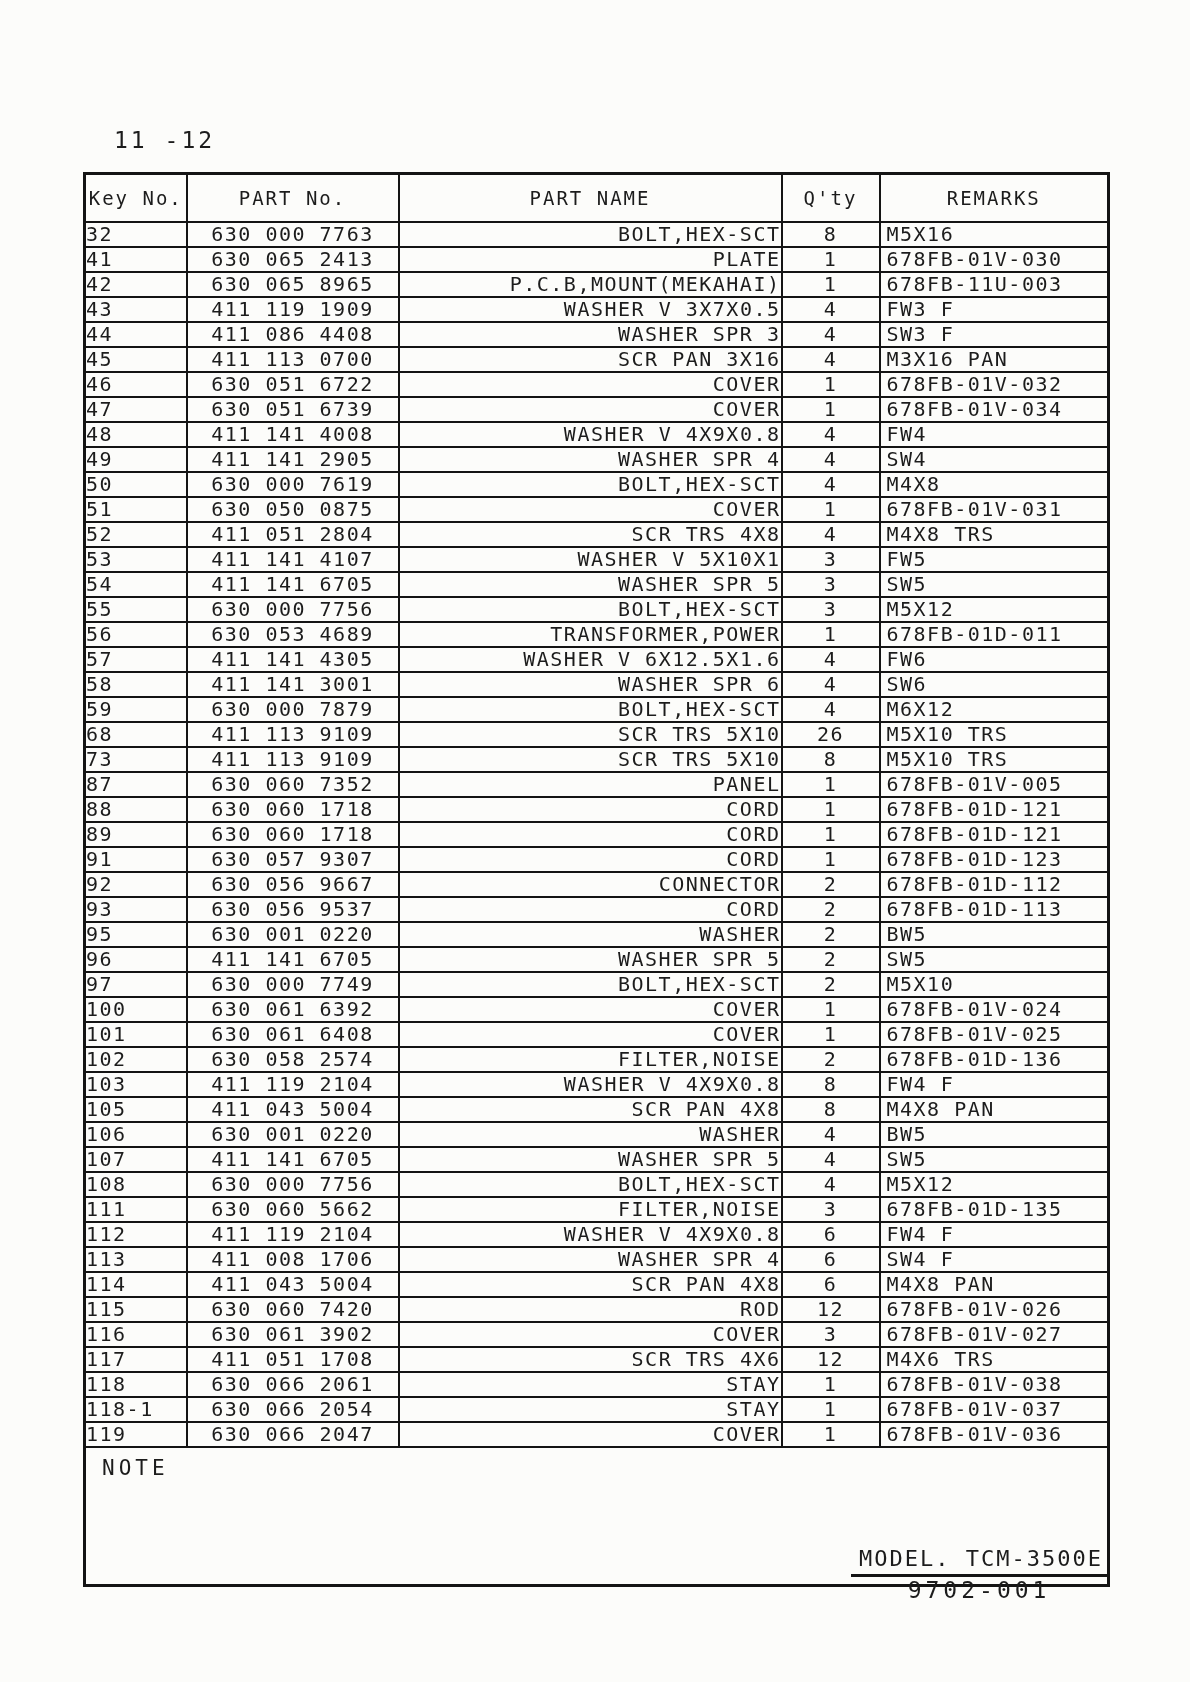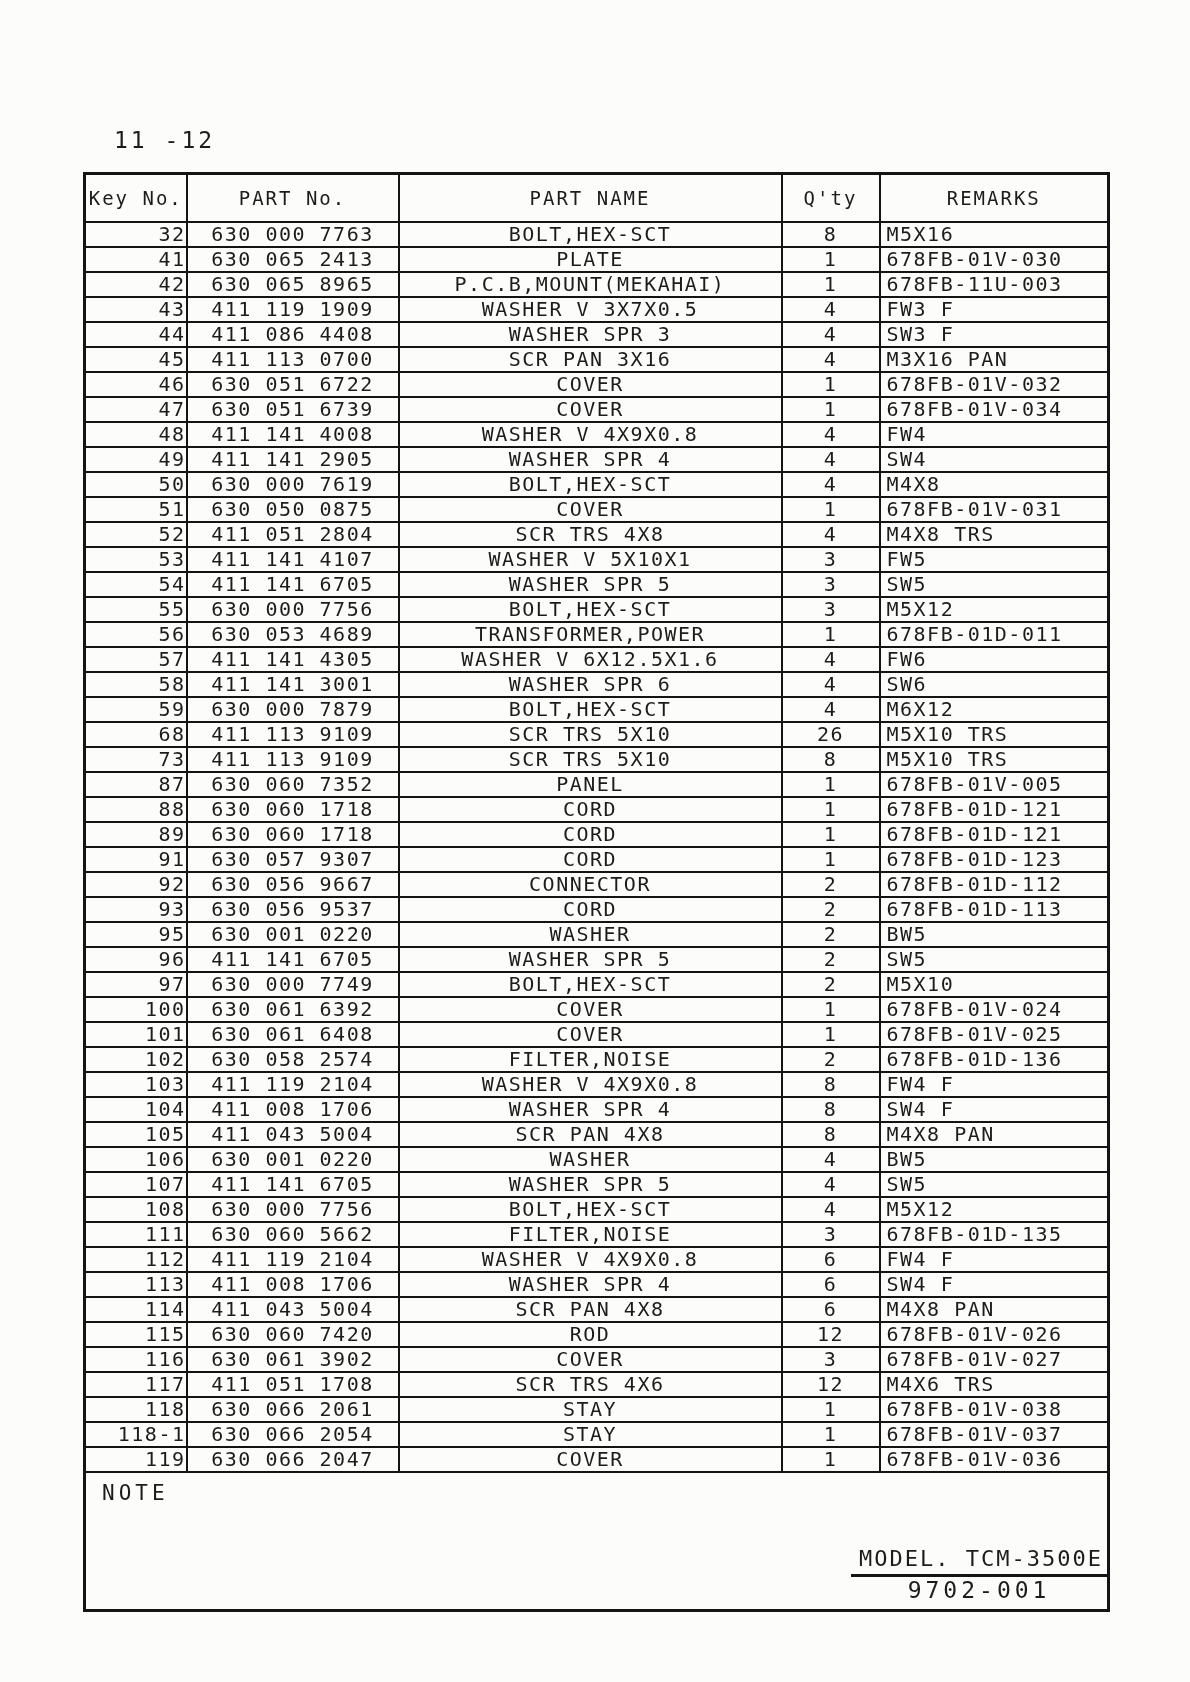--- a/index.html
+++ b/index.html
@@ -41,23 +41,23 @@
     font-size: 19px;
     letter-spacing: 2px;
     text-align: center;
   }
   .parts-table tbody.rows td {
     height: 22px;
     line-height: 23px;
     font-size: 20px;
     letter-spacing: 1.5px;
   }
-  .parts-table tbody.rows td.c-key  { text-align: right; }
+  .parts-table tbody.rows td.c-key  { text-align: left; }
   .parts-table tbody.rows td.c-part { text-align: center; }
-  .parts-table tbody.rows td.c-name { text-align: center; }
+  .parts-table tbody.rows td.c-name { text-align: right; }
   .parts-table tbody.rows td.c-qty  { text-align: center; }
   .parts-table tbody.rows td.c-rem  { text-align: left; padding-left: 6px; }
   .parts-table tr.note-row td {
     height: 128px;
     vertical-align: top;
     text-align: left;
     padding: 8px 0 0 16px;
     font-size: 21px;
     letter-spacing: 4px;
   }
@@ -345,27 +345,20 @@
           <td class="c-rem">678FB-01D-136</td>
         </tr>
         <tr>
           <td class="c-key">103</td>
           <td class="c-part">411 119 2104</td>
           <td class="c-name">WASHER V 4X9X0.8</td>
           <td class="c-qty">8</td>
           <td class="c-rem">FW4 F</td>
         </tr>
         <tr>
-          <td class="c-key">104</td>
-          <td class="c-part">411 008 1706</td>
-          <td class="c-name">WASHER SPR 4</td>
-          <td class="c-qty">8</td>
-          <td class="c-rem">SW4 F</td>
-        </tr>
-        <tr>
           <td class="c-key">105</td>
           <td class="c-part">411 043 5004</td>
           <td class="c-name">SCR PAN 4X8</td>
           <td class="c-qty">8</td>
           <td class="c-rem">M4X8 PAN</td>
         </tr>
         <tr>
           <td class="c-key">106</td>
           <td class="c-part">630 001 0220</td>
           <td class="c-name">WASHER</td>

